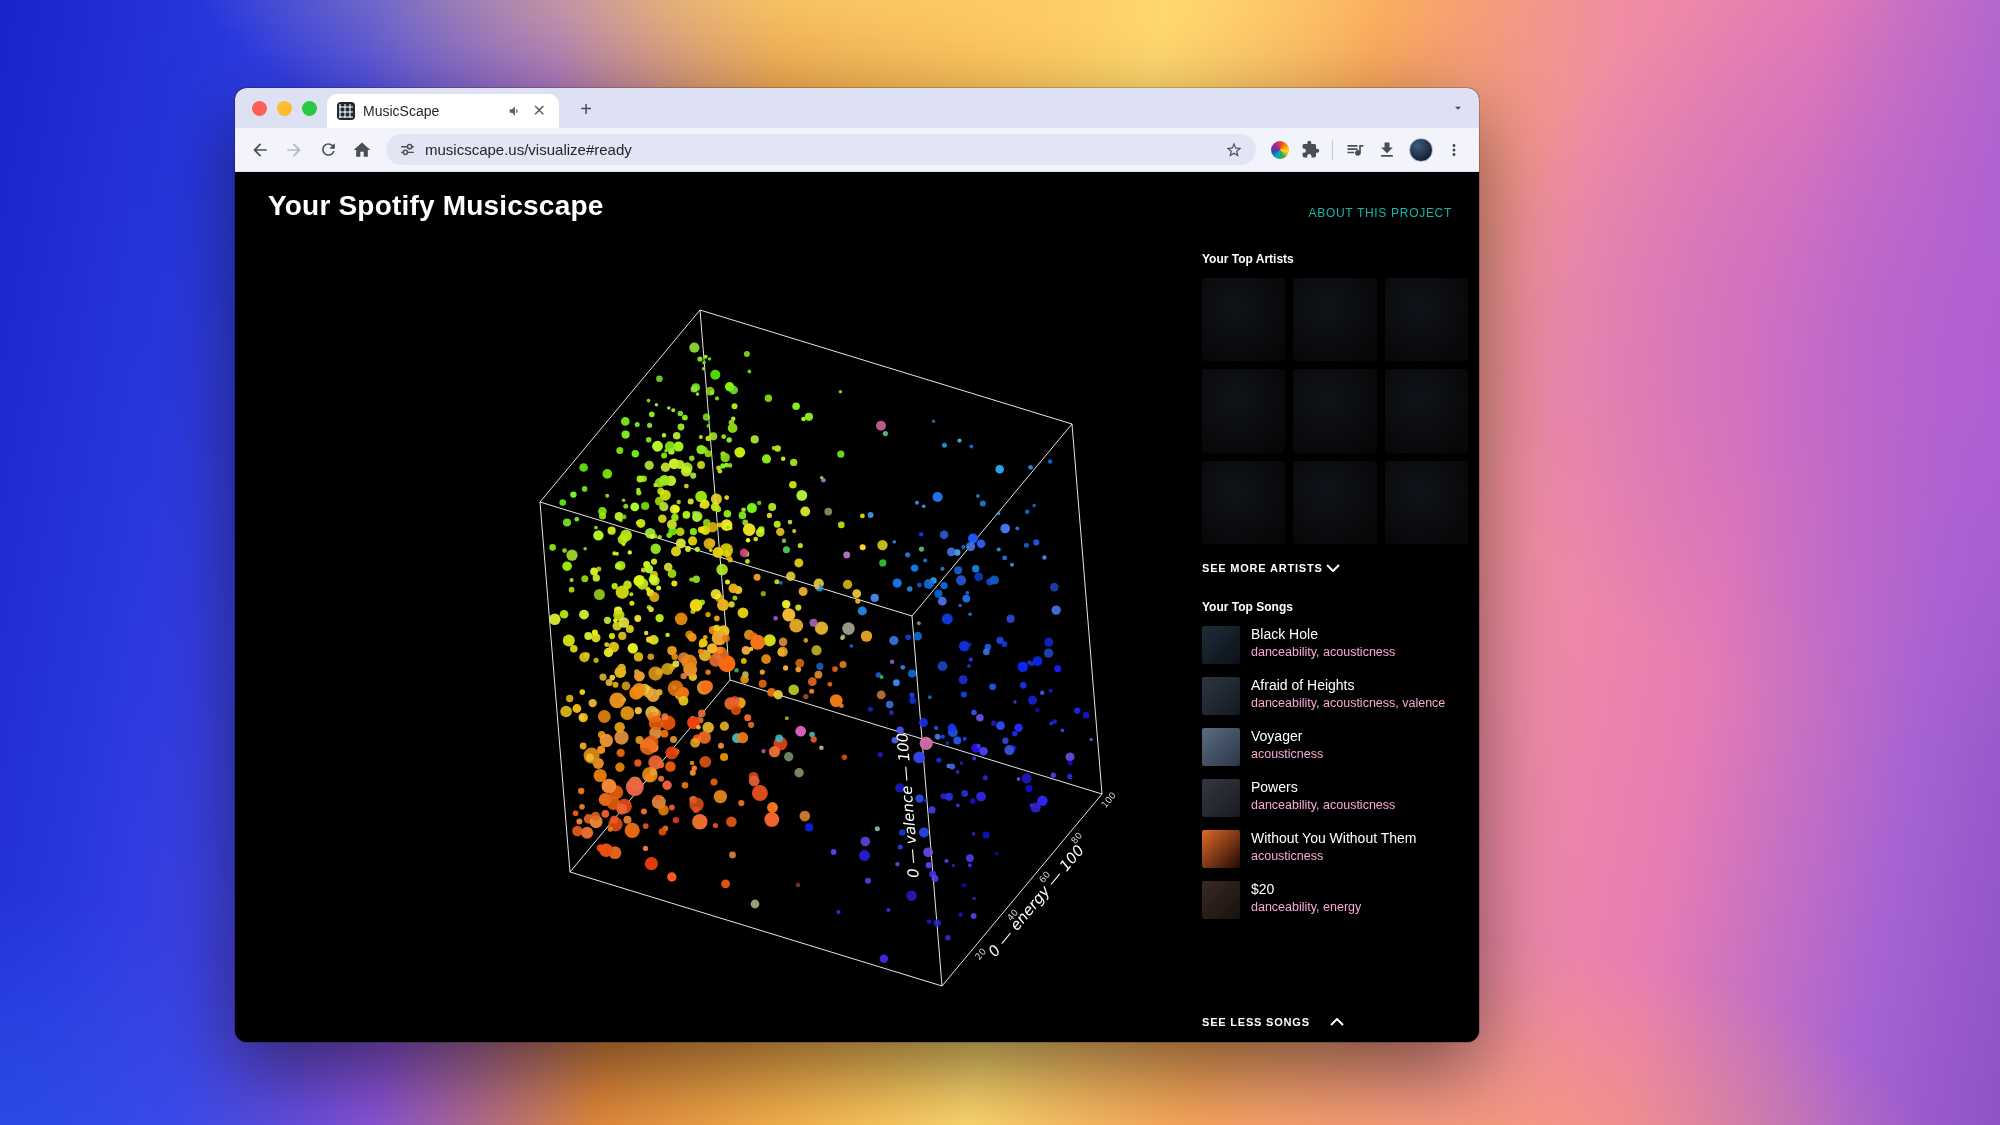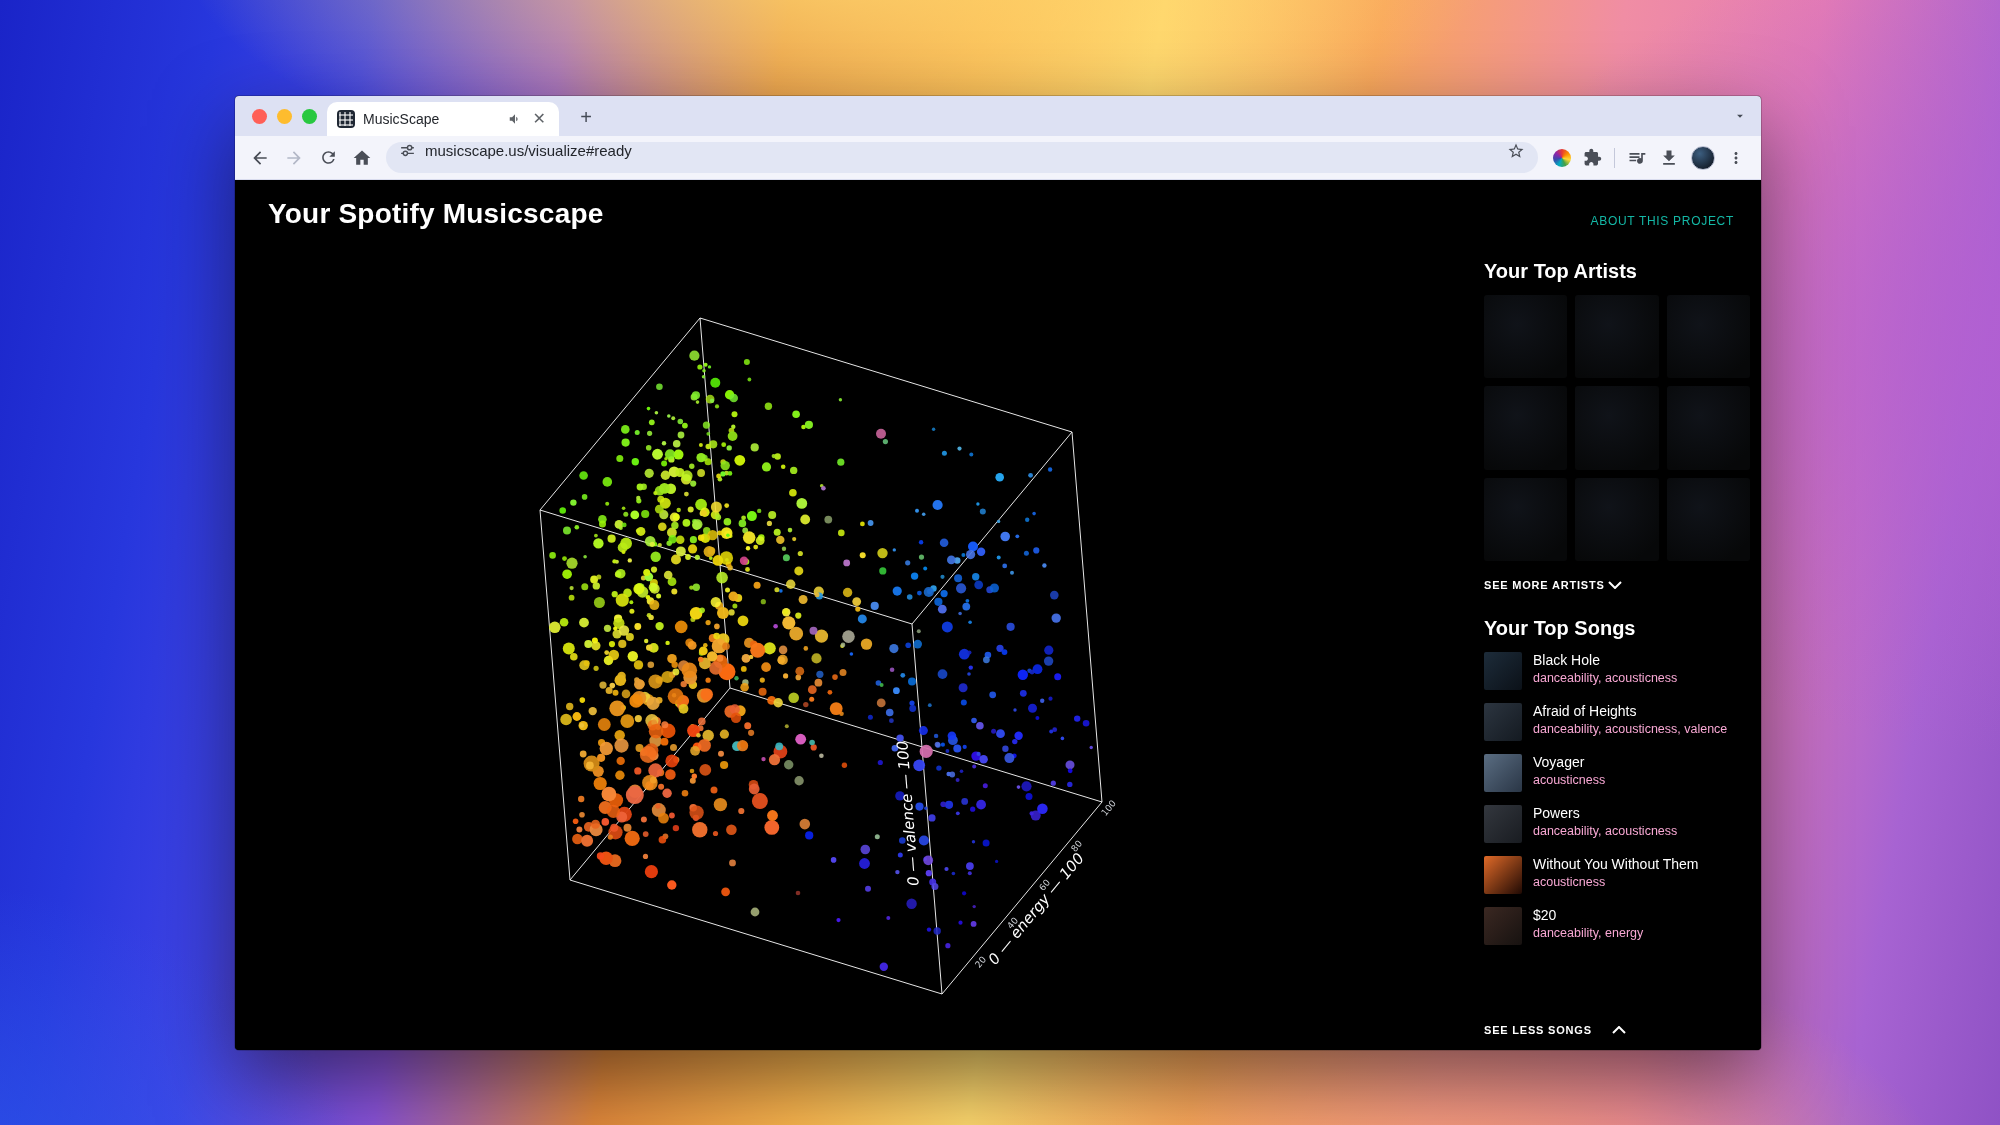--- a/index.html
+++ b/index.html
@@ -11,22 +11,22 @@
     background:
       radial-gradient(1100px 420px at 42% -5%, rgba(255,214,110,.95), rgba(255,214,110,0) 60%),
       radial-gradient(900px 500px at 73% 108%, rgba(255,170,90,.75), rgba(255,170,90,0) 55%),
       radial-gradient(1000px 700px at 103% 30%, rgba(180,95,210,.85), rgba(180,95,210,0) 60%),
       radial-gradient(800px 600px at -5% 110%, rgba(45,90,235,.9), rgba(45,90,235,0) 60%),
       linear-gradient(100deg,#1a24c8 0%,#2737dd 10%,#3f43e6 17%,#8a53d8 26%,#e2893c 36%,#f9b44e 45%,#ffd96e 53%,#f9a75c 63%,#f08da4 74%,#e57cb4 83%,#a763d2 93%,#8f52c5 100%);
   }
 
   
   .window{
-    position:absolute; left:235px; top:96px; width:1526px; height:954px;
-    border-radius:4px; overflow:hidden;
+    position:absolute; left:235px; top:88px; width:1244px; height:954px;
+    border-radius:12px; overflow:hidden;
     box-shadow:0 30px 80px rgba(0,0,0,.5), 0 0 0 1px rgba(0,0,0,.18);
     background:#000;
   }
   .tabstrip{ height:40px; background:#dde1f3; position:relative; display:flex; align-items:center; }
   .traffic{ display:flex; gap:10px; padding:0 14px 0 17px; }
   .tl{ width:15px; height:15px; border-radius:50%; display:inline-block; }
   .tl.red{ background:#ff5f57; } .tl.yellow{ background:#febc2e; } .tl.green{ background:#28c840; }
 
   .tab{
     position:absolute; left:92px; bottom:0; width:232px; height:34px;
@@ -48,21 +48,21 @@
   }
   .tabsearch{ position:absolute; right:14px; top:13px; }
 
   .toolbar{
     height:44px; background:#f3f4fb; display:flex; align-items:center;
     padding:0 8px; border-bottom:1px solid #d9dcee;
   }
   .icon-btn{ width:34px; height:34px; border-radius:17px; display:flex; align-items:center; justify-content:center; flex:0 0 auto; }
   .omnibox{
     flex:1; height:31px; background:#e2e6f4; border-radius:16px;
-    display:flex; gap:9px; padding:0 13px; margin:0 7px;
+    display:flex; align-items:center; gap:9px; padding:0 13px; margin:0 7px;
   }
   .url{ font-size:15px; color:#23262c; flex:1; white-space:nowrap; overflow:hidden; }
   .tool-icons{ display:flex; align-items:center; gap:12px; padding:0 8px; }
   .sep{ width:1px; height:20px; background:#c4c8da; }
   .avatar{
     width:24px; height:24px; border-radius:50%;
     background:radial-gradient(circle at 35% 30%, #3c5e80, #16202e 75%);
     border:1px solid #b9bed2;
   }
 
@@ -75,21 +75,21 @@
   }
   .about-link{
     position:absolute; right:27px; top:34px; z-index:5;
     color:#14b8a6; font-size:12px; font-weight:400; letter-spacing:.7px; text-decoration:none;
   }
 
   .sidebar{
     position:absolute; right:11px; top:80px; bottom:0; width:266px; z-index:5;
     display:flex; flex-direction:column;
   }
-  .side-heading{ color:#fff; font-size:20px; font-weight:700; margin-bottom:12px; }
+  .side-heading{ color:#fff; font-size:12px; font-weight:700; margin-bottom:12px; }
   .artist-grid{ display:grid; grid-template-columns:repeat(3,1fr); gap:8px; margin-bottom:10px; }
   .artist-tile{
     aspect-ratio:1/1; border-radius:3px;
     background:radial-gradient(circle at 40% 35%, #101319, #070809 80%);
   }
   .see-btn{
     display:flex; flex-direction:row; align-items:center; gap:3px;
     color:#fff; font-size:11px; font-weight:700; letter-spacing:.8px;
     margin:8px 0 6px; cursor:pointer;
   }

